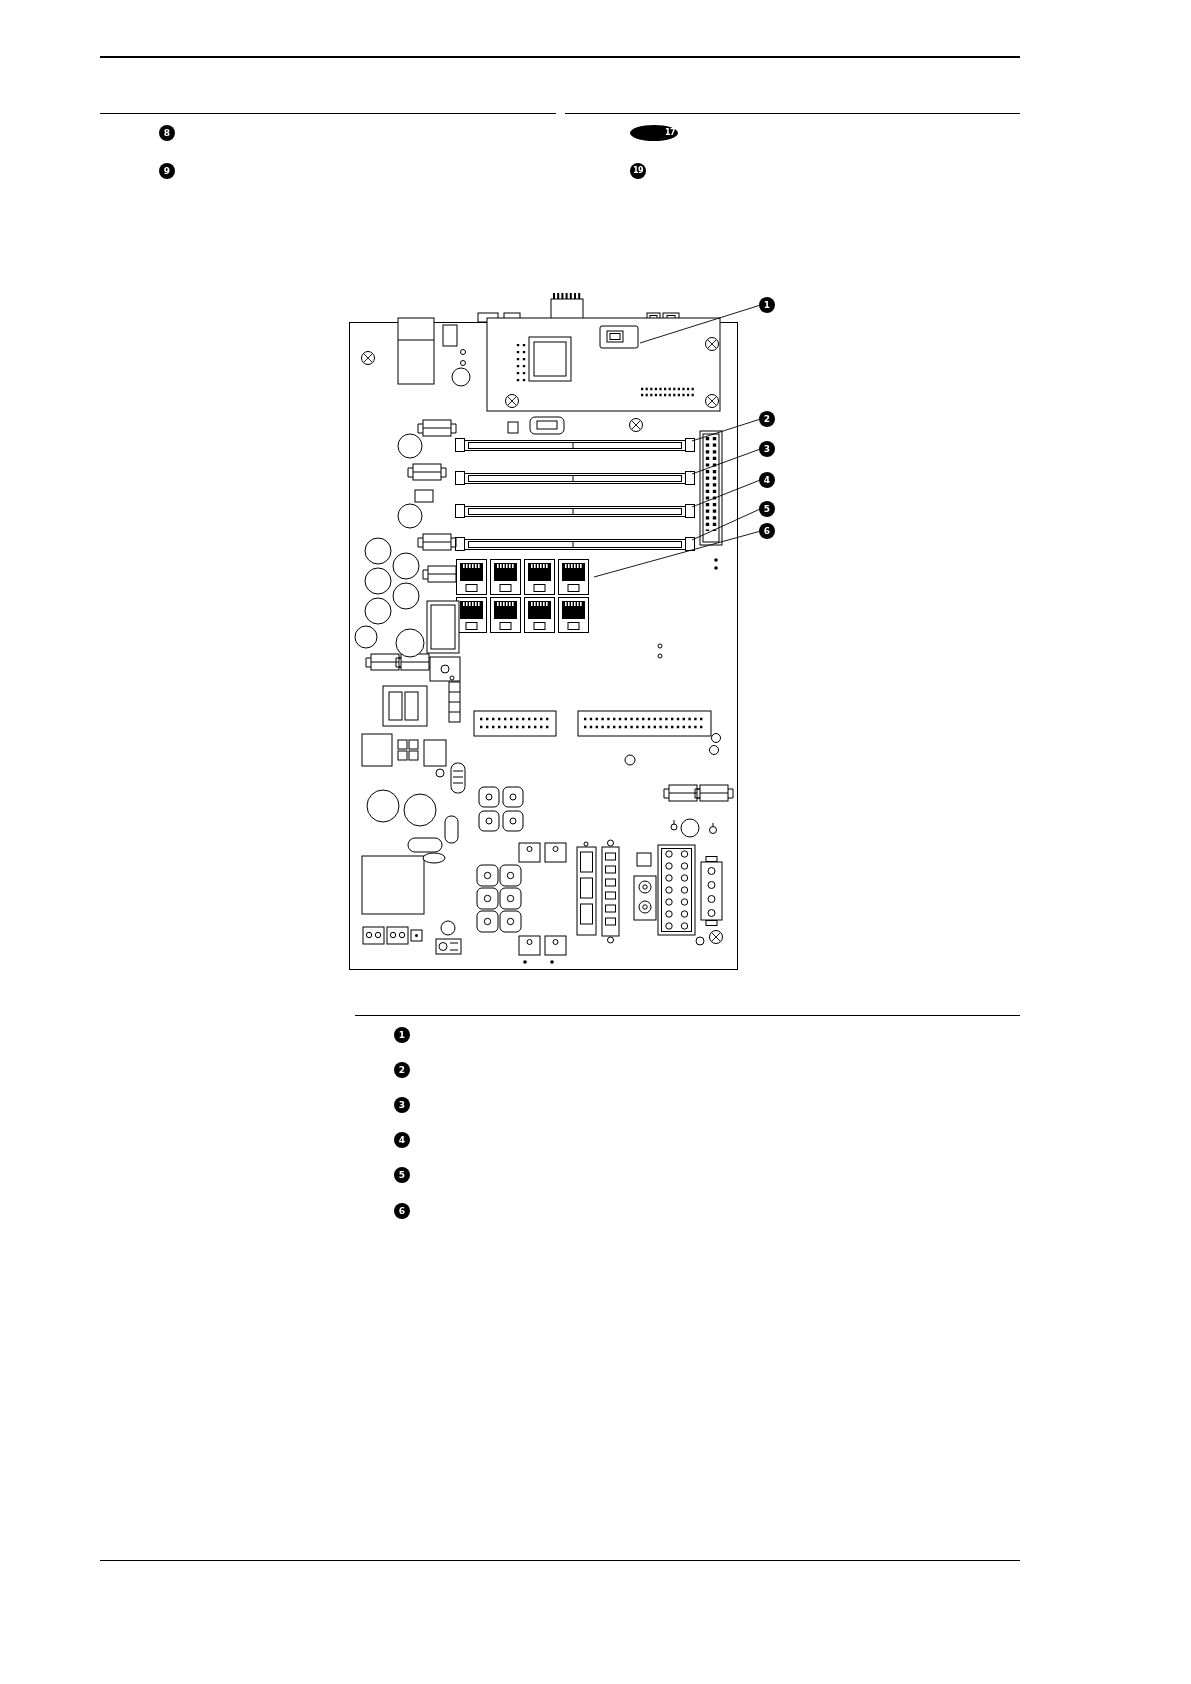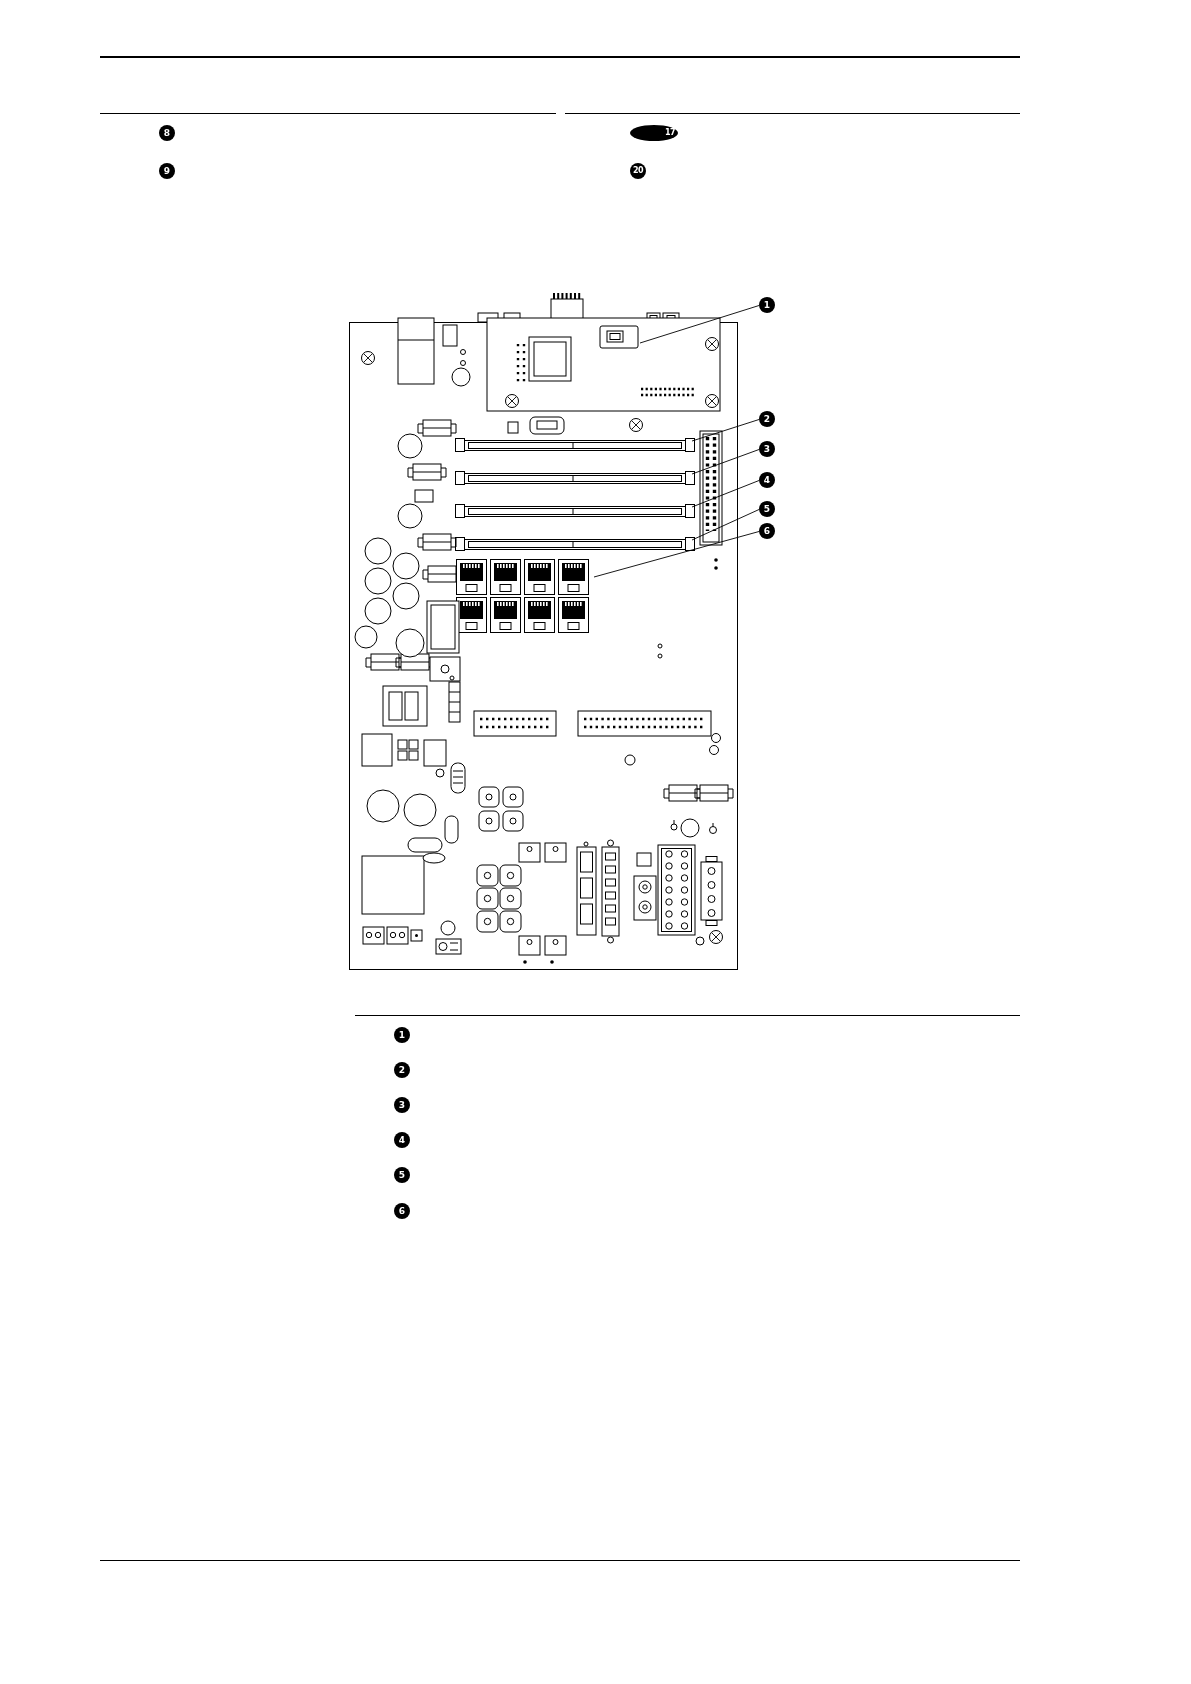--- a/index.html
+++ b/index.html
@@ -22,21 +22,21 @@
 <body>
 
 <div class="rule" style="left:100px;top:56px;width:920px;height:1.5px;"></div>
 <div class="rule" style="left:100px;top:113px;width:456px;height:1px;"></div>
 <div class="rule" style="left:565px;top:113px;width:455px;height:1px;"></div>
 <div class="rule" style="left:100px;top:1560px;width:920px;height:1px;"></div>
 
 <div class="badge" style="left:159px;top:125px;">8</div>
 <div class="badge" style="left:159px;top:163px;">9</div>
 <div class="badge two" style="left:630px;top:125px;padding-left:32px;">17</div>
-<div class="badge two" style="left:630px;top:163px;">20</div>
+<div class="badge two" style="left:630px;top:163px;">19</div>
 
 <div id="diagram">
   <svg width="450" height="690" viewBox="340 290 450 690">
     <defs>
       <g id="screw">
         <circle r="6.5" fill="#fff" stroke="#000"></circle>
         <line x1="-4.2" y1="-4.2" x2="4.2" y2="4.2" stroke="#000" stroke-width="0.9"></line>
         <line x1="-4.2" y1="4.2" x2="4.2" y2="-4.2" stroke="#000" stroke-width="0.9"></line>
       </g>
       <g id="clip" stroke="#000" fill="none">

